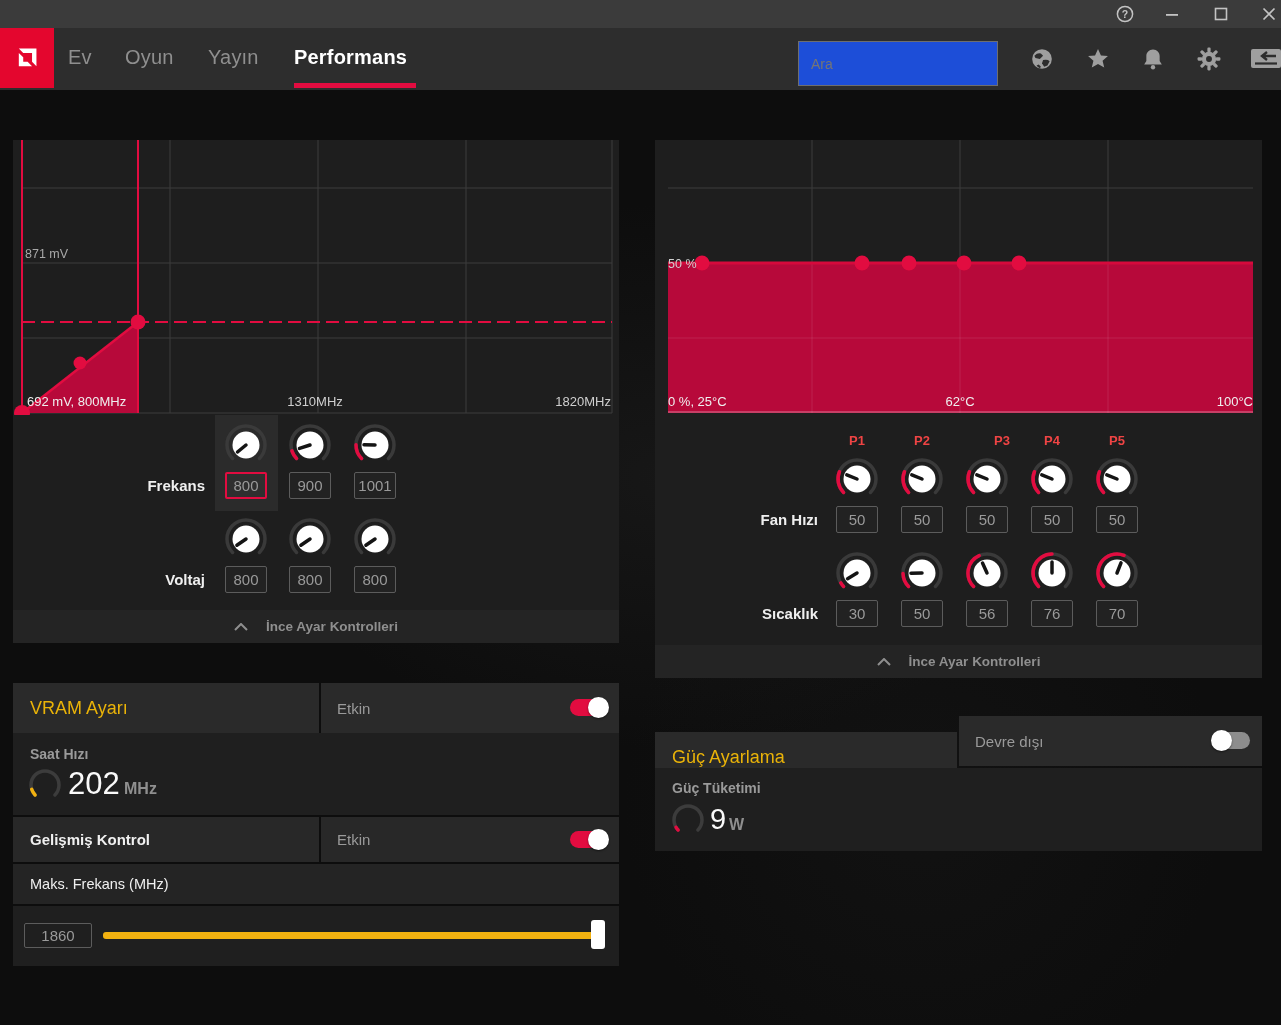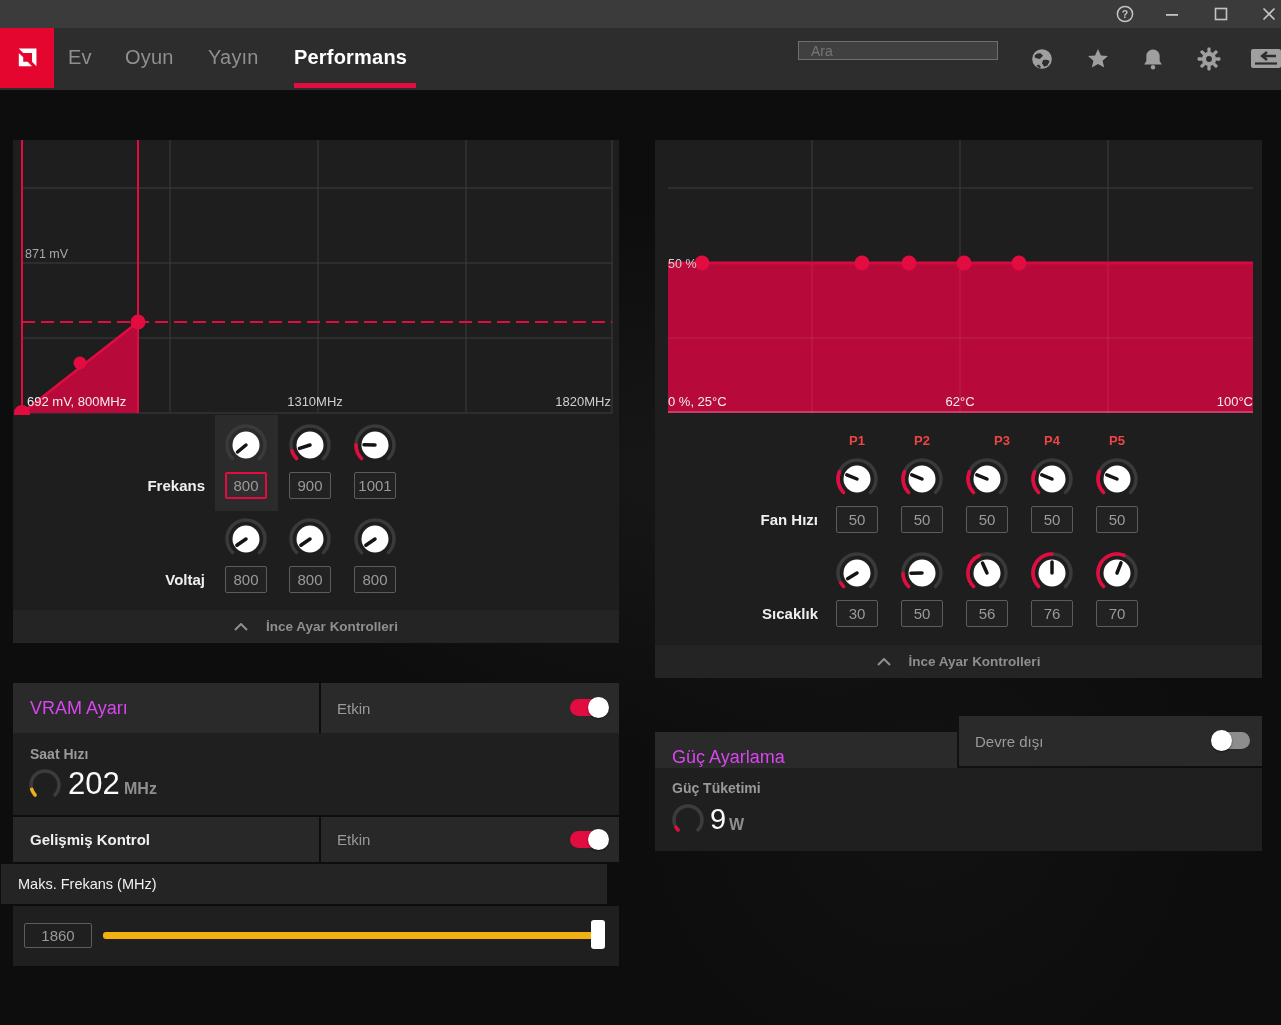--- a/index.html
+++ b/index.html
@@ -10,21 +10,21 @@
   
   #titlebar { position:absolute; left:0; top:0; width:1281px; height:28px; background:#3b3b3b; }
   .tb-btn { position:absolute; top:0; width:40px; height:28px; display:flex; align-items:center; justify-content:center; color:#c3c3c3; }
 
   
   #navbar { position:absolute; left:0; top:28px; width:1281px; height:62px; background:#2d2d2d; }
   #logo { position:absolute; left:0; top:0; width:54px; height:60px; background:#e4062e; display:flex; align-items:center; justify-content:center; }
   .nav-item { position:absolute; top:18px; font-size:20px; color:#8f8f8f; letter-spacing:0.2px; }
   .nav-item.active { color:#ffffff; font-weight:bold; }
   #nav-underline { position:absolute; left:294px; top:55px; width:122px; height:5px; background:#e20c40; }
-  #searchbox { position:absolute; left:798px; top:13px; width:200px; height:19px; background:#404040; border:1px solid #6e6e6e; display:flex; align-items:center; }
+  #searchbox { position:absolute; left:798px; top:13px; width:200px; height:45px; background:#1d4ed8; border:1px solid #6e6e6e; display:flex; align-items:center; }
   #searchbox input { flex:1; background:transparent; border:none; outline:none; color:#bdbdbd; font-size:14px; padding:0 8px 0 12px; font-family:inherit; }
   .nav-icon { position:absolute; top:19px; width:24px; height:24px; display:flex; align-items:center; justify-content:center; }
 
   
   #subnav { position:absolute; left:0; top:90px; width:1281px; height:50px; background:#262626; }
   .sub-item { position:absolute; top:15px; font-size:17px; color:#8f8f8f; }
   .sub-item.active { color:#ffffff; font-weight:bold; }
   #sub-underline { position:absolute; left:118px; top:44px; width:102px; height:6px; background:#e20c40; }
   .sub-icon { position:absolute; top:13px; width:24px; height:24px; display:flex; align-items:center; justify-content:center; }
 
@@ -40,21 +40,21 @@
   .knob { position:absolute; width:44px; height:44px; }
   .vbox { position:absolute; width:42px; height:27px; border:1px solid #5c5c5c; border-radius:2px;
           color:#9a9a9a; font-size:15px; display:flex; align-items:center; justify-content:center; background:rgba(255,255,255,0.02); }
   .vbox.sel { border:2px solid #e20c40; }
   .row-label { position:absolute; color:#efefef; font-size:15px; font-weight:bold; text-align:right; }
   .col-label { position:absolute; width:44px; text-align:center; color:#ef4444; font-size:13px; font-weight:bold; }
   .hl-cell { position:absolute; background:#2b2b2b; }
 
   
   .card-header { position:absolute; height:50px; background:#2a2a2a; display:flex; align-items:center; }
-  .card-title { color:#d946ef; font-size:18px; padding-left:17px; }
+  .card-title { color:#eab308; font-size:18px; padding-left:17px; }
   .card-status { color:#9a9a9a; font-size:15px; padding-left:16px; }
   .card-body { position:absolute; background:#1f1f1f; }
   .small-label { position:absolute; color:#9a9a9a; font-size:14px; font-weight:bold; }
   .big-val { position:absolute; color:#fafafa; font-weight:400; }
   .unit { position:absolute; color:#8f8f8f; font-size:16px; }
   .gauge { position:absolute; }
 
   .toggle { position:absolute; width:37px; height:17px; border-radius:9px; background:#8d8d8d; }
   .toggle::after { content:""; position:absolute; top:-2px; left:-2px; width:21px; height:21px; border-radius:50%; background:#ffffff; box-shadow:0 1px 2px rgba(0,0,0,.5); }
   .toggle.on { background:#e20c40; }
@@ -383,21 +383,21 @@
       <div class="unit" style="left:124px; top:640px; font-weight:bold">MHz</div>
 
       <div class="subrow" style="left:13px; top:677px; width:306px; height:45px; background:#282828">
         <div class="t">Gelişmiş Kontrol</div>
       </div>
       <div class="subrow" style="left:321px; top:677px; width:298px; height:45px; background:#282828">
         <div class="card-status">Etkin</div>
       </div>
       <div class="toggle on" style="left:570px; top:691px"></div>
 
-      <div class="subrow" style="left:1px; top:724px; width:606px; height:40px; background:#242424">
+      <div class="subrow" style="left:13px; top:724px; width:606px; height:40px; background:#242424">
         <div class="t" style="font-weight:normal; font-size:14.5px">Maks. Frekans (MHz)</div>
       </div>
 
       <div class="card-body" style="left:13px; top:766px; width:606px; height:60px"></div>
       <div id="slider-box" style="top:783px">1860</div>
       <div id="slider-track" style="top:792px"></div>
       <div id="slider-handle" style="top:780px"></div>
     </div>
 
     <div>

